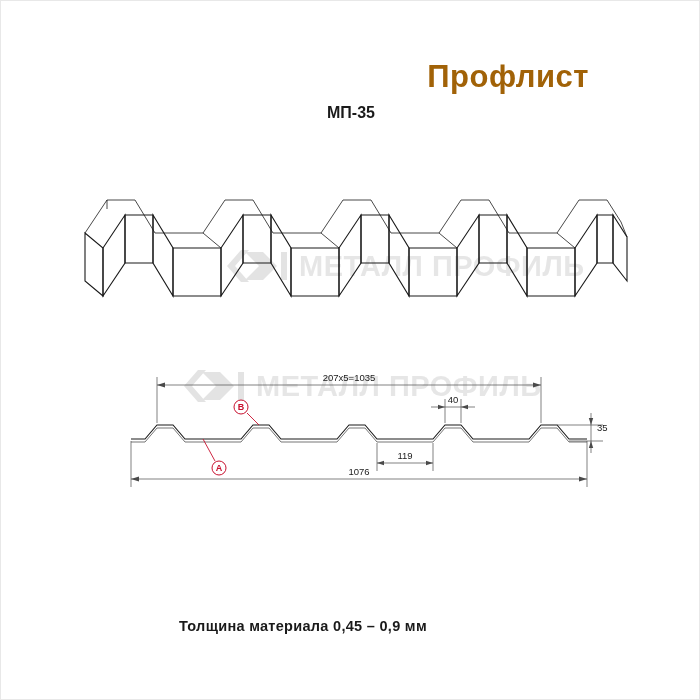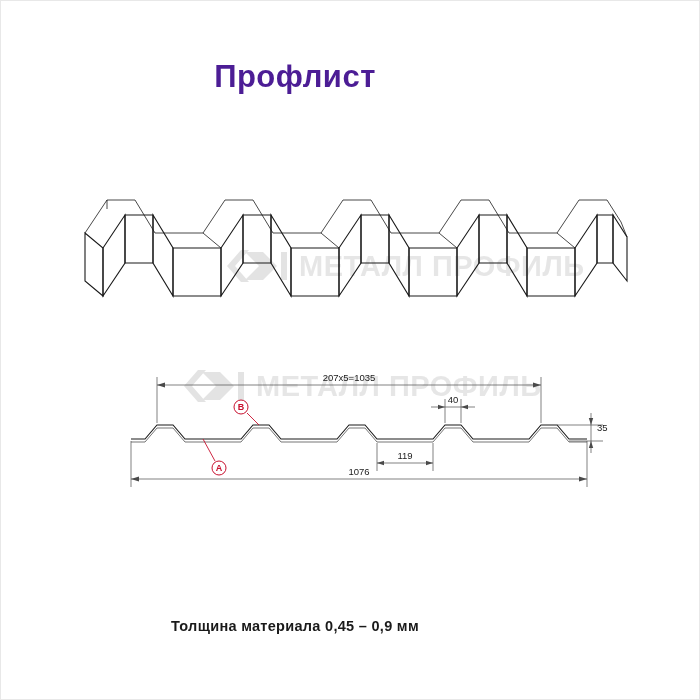--- a/index.html
+++ b/index.html
@@ -20,40 +20,40 @@
     width: 700px;
     height: 700px;
     box-sizing: border-box;
     border: 1px solid #e8e8e8;
   }
   .title {
     position: absolute;
     top: 58px;
     left: 0;
     width: 588px;
-    text-align: center;
+    text-align: right;
     font-size: 31px;
     font-weight: bold;
     letter-spacing: 0.5px;
-    color: #4c1d95;
+    color: #a16207;
   }
   .subtitle {
     position: absolute;
     top: 103px;
     left: 0;
     width: 700px;
     text-align: center;
     font-size: 16px;
     font-weight: bold;
     color: #1a1a1a;
   }
   .footer {
     position: absolute;
     top: 617px;
-    left: 8px;
+    left: 16px;
     width: 572px;
     text-align: center;
     font-size: 14.5px;
     font-weight: bold;
     letter-spacing: 0.3px;
     color: #1a1a1a;
   }
   .iso-wrap {
     position: absolute;
     top: 160px;
@@ -83,20 +83,21 @@
   .calltxt { font-family: "Liberation Sans", sans-serif; font-size: 9px; fill: #c8102e; font-weight: bold; }
   .callcircle { fill: none; stroke: #c8102e; stroke-width: 1; }
   .callline { fill: none; stroke: #c8102e; stroke-width: 0.9; }
 </style>
 </head>
 <body>
 
 <div class="page">
 
   <div class="title">Профлист</div>
+  <div class="subtitle">МП-35</div>
 
   <div class="wm wm-top">
     <svg width="330" height="80" viewBox="0 0 330 80">
       <g opacity="0.9">
         <path d="M8 40 L22 24 L30 24 L16 40 L30 56 L22 56 Z" fill="#e0e0e0"></path>
         <path d="M26 26 L44 26 L58 40 L44 54 L26 54 L40 40 Z" fill="#e0e0e0"></path>
         <rect x="62" y="26" width="6" height="28" fill="#e0e0e0"></rect>
         <text x="80" y="50" font-family="Liberation Sans, sans-serif" font-size="29" font-weight="bold" fill="#e4e4e4" letter-spacing="0.5">МЕТАЛЛ ПРОФИЛЬ</text>
       </g>
     </svg>

